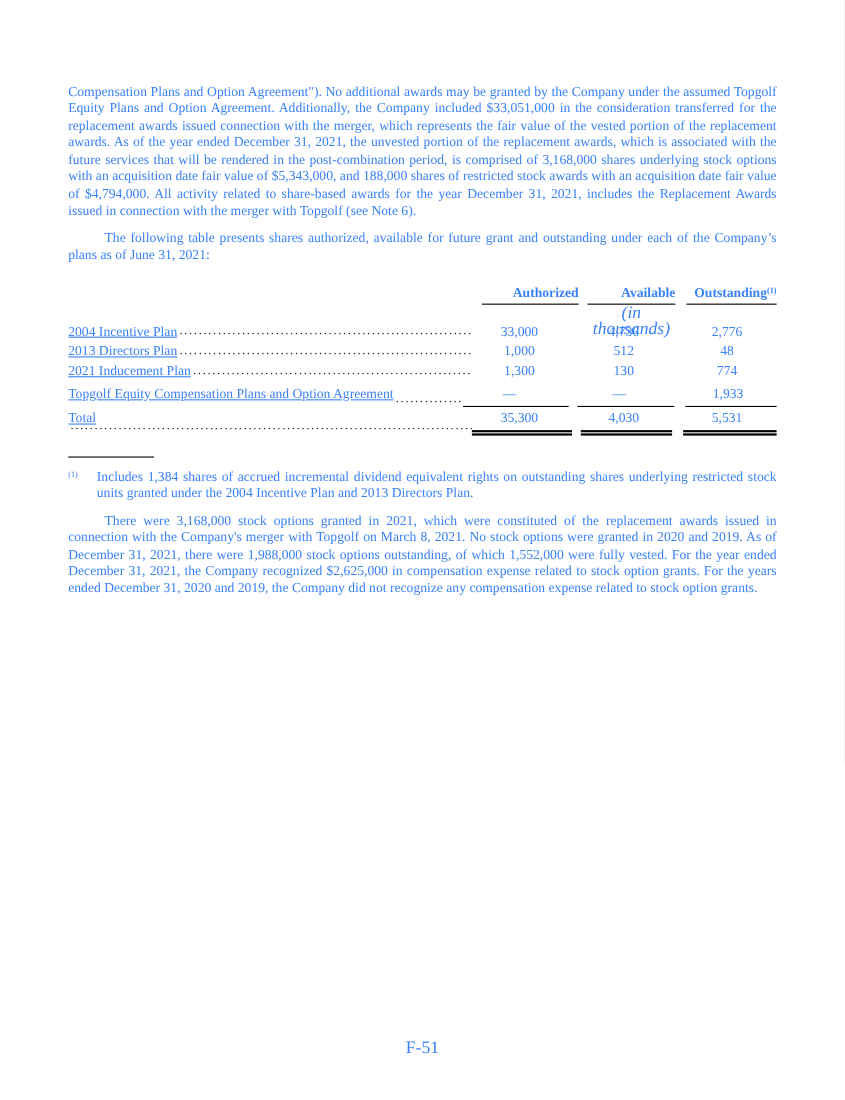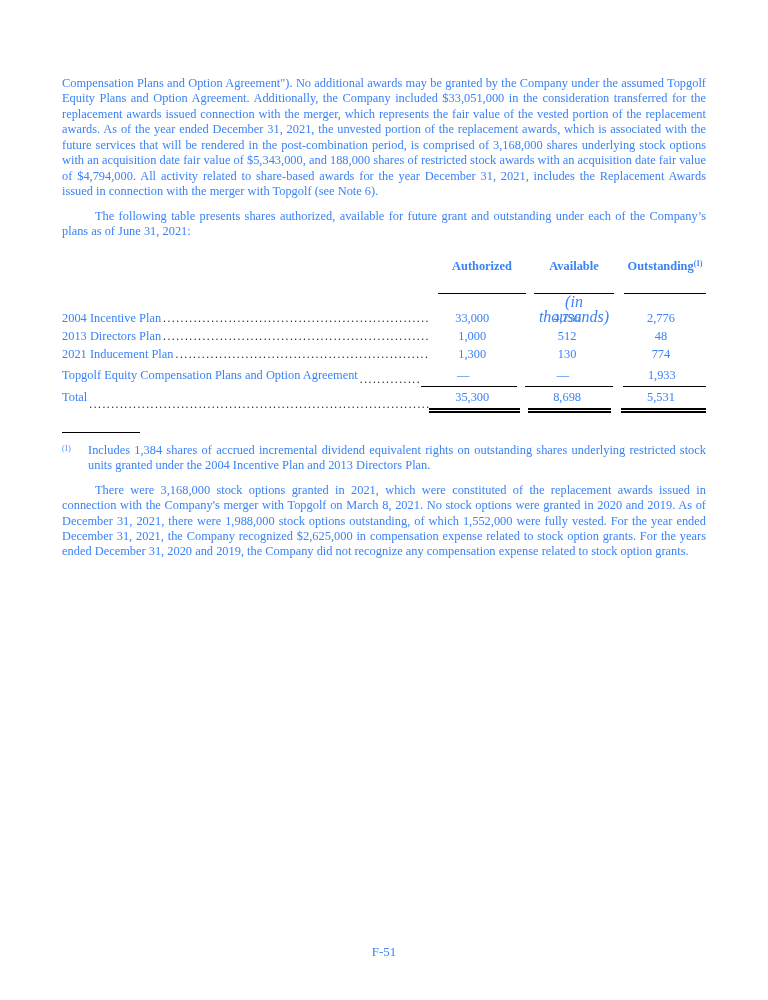--- a/index.html
+++ b/index.html
@@ -14,53 +14,53 @@
   }
   .content{position:absolute;left:62px;top:76px;width:644px;}
   .para{font-size:12.4px;line-height:15.45px;text-align:justify;margin:0;}
   .para.indent{text-indent:33px;}
   .mt{margin-top:9px;}
 
   
   .fintable{margin-top:19px;font-size:12.4px;line-height:15.45px;}
   .trow{display:flex;}
   .c-label{width:376px;display:flex;overflow:hidden;}
-  .row-label{white-space:nowrap;}
+  .row-label{white-space:nowrap;text-decoration:underline;}
   .leader{flex:1;overflow:hidden;position:relative;}
   .leader::after{
     content:"....................................................................................................................................";
     position:absolute;left:2px;bottom:0;white-space:nowrap;
     letter-spacing:1.5px;font-size:11.5px;color:#222;
   }
   .c-auth{width:88px;}
   .g1{width:8px;}
   .c-avail{width:80px;}
   .g2{width:10px;}
   .c-out{width:82px;}
   .num{text-align:center;padding-right:5px;}
   .dash{padding-right:12px;}
-  .hcell{font-weight:bold;text-align:center;border-bottom:1px solid #000;padding-bottom:18px;}
+  .hcell{font-weight:bold;text-align:right;border-bottom:1px solid #000;padding-bottom:1px;}
   .hsup{font-size:7.5px;position:relative;top:-4px;font-weight:bold;}
   .note-row{height:15px;}
   .units-note{font-style:italic;text-align:center;font-size:16px;}
   .drow > div{padding-top:2.5px;}
   .row-topgolf > div{padding-top:5px;}
   .row-topgolf .rule{border-bottom:1.6px solid #000;padding-bottom:3px;}
-  .row-total > div{padding-top:3px;}
+  .row-total > div{padding-top:3px;flex-direction:column;}
   .row-total .dbl{border-bottom:5px double #000;padding-bottom:2px;}
 
   
   .fn-divider{margin-top:19px;width:78px;border-top:1px solid #000;}
   .footnote{display:flex;margin-top:10px;}
   .fn-marker{width:26px;flex:none;font-size:7.5px;position:relative;top:1px;}
   .fn-text{flex:1;text-align:justify;font-size:12.4px;line-height:15.45px;}
 
   .section-heading{margin-top:12px;margin-left:20px;font-weight:bold;font-style:italic;font-size:12.4px;line-height:15.45px;}
 
-  .page-footer{position:absolute;top:944px;left:0;width:768px;text-align:center;font-size:13px;}
+  .page-footer{position:absolute;top:944px;left:0;width:768px;text-align:center;font-size:16px;}
 </style>
 </head>
 <body>
 
 <div class="page">
   <div class="content">
 
     <p class="para">Compensation Plans and Option Agreement"). No additional awards may be granted by the Company under the assumed Topgolf Equity Plans and Option Agreement. Additionally, the Company included $33,051,000 in the consideration transferred for the replacement awards issued connection with the merger, which represents the fair value of the vested portion of the replacement awards. As of the year ended December 31, 2021, the unvested portion of the replacement awards, which is associated with the future services that will be rendered in the post-combination period, is comprised of 3,168,000 shares underlying stock options with an acquisition date fair value of $5,343,000, and 188,000 shares of restricted stock awards with an acquisition date fair value of $4,794,000. All activity related to share-based awards for the year December 31, 2021, includes the Replacement Awards issued in connection with the merger with Topgolf (see Note 6).</p>
 
     <p class="para indent mt">The following table presents shares authorized, available for future grant and outstanding under each of the Company’s plans as of June 31, 2021:</p>
@@ -133,21 +133,21 @@
         <div class="c-out num rule">1,933</div>
       </div>
 
       <div class="trow drow row-total">
         <div class="c-label">
             <span class="row-label">Total</span>
             <span class="leader"></span>
           </div>
         <div class="c-auth num dbl">35,300</div>
         <div class="g1"></div>
-        <div class="c-avail num dbl">8,698</div>
+        <div class="c-avail num dbl">4,030</div>
         <div class="g2"></div>
         <div class="c-out num dbl">5,531</div>
       </div>
 
     </div>
 
     <div class="fn-divider"></div>
 
     <div class="footnote">
       <div class="fn-marker">(1)</div>

